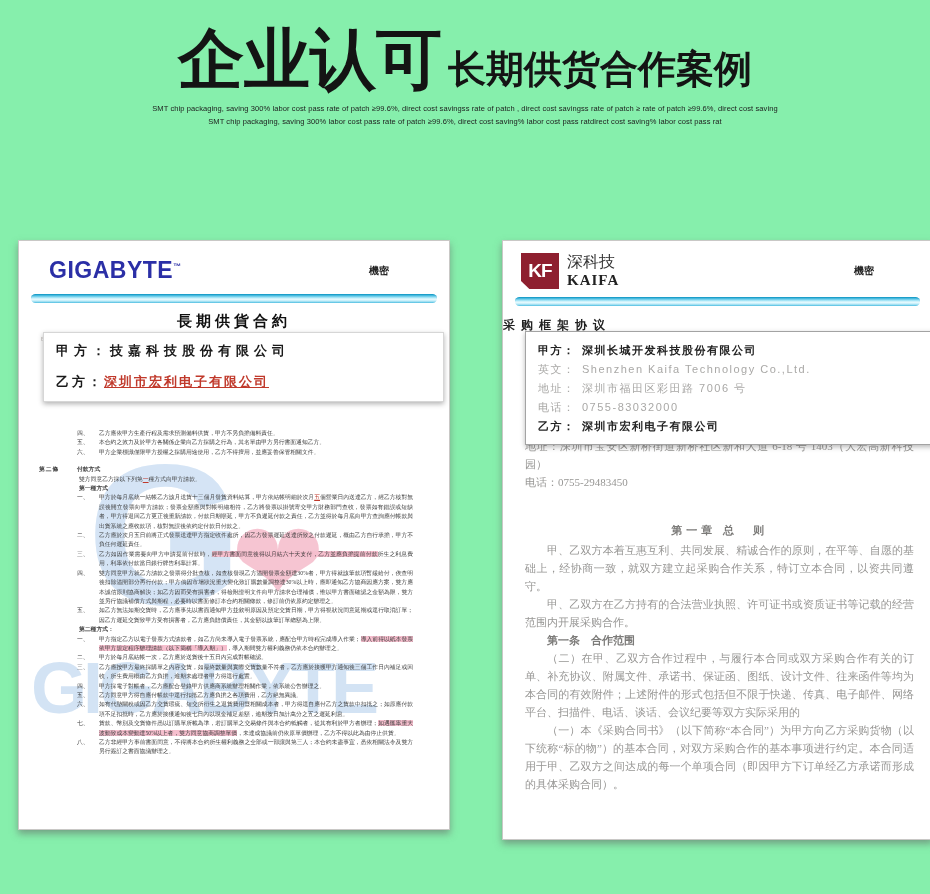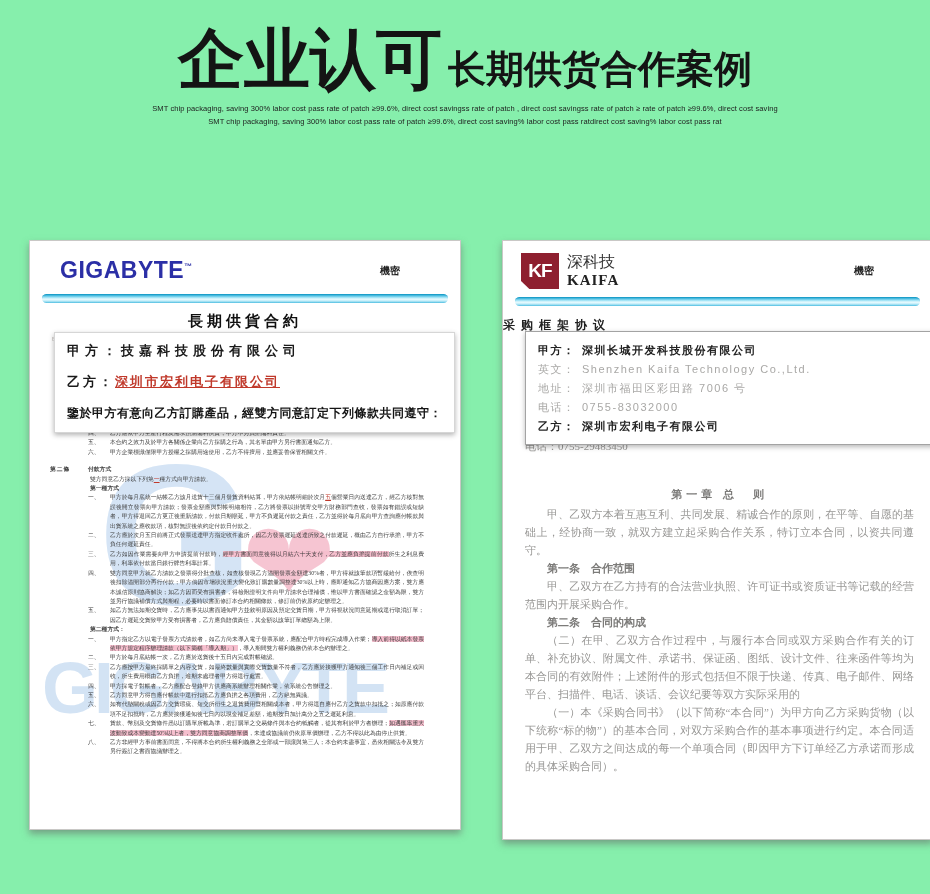--- a/index.html
+++ b/index.html
@@ -9,21 +9,21 @@
   
   .hdr{position:absolute;top:26px;left:0;width:930px;text-align:center;}
   .hdr-titles{display:flex;justify-content:center;align-items:baseline;gap:6px;color:#141414;}
   .hdr-main{font-size:66px;font-weight:700;letter-spacing:0px;line-height:1;}
   .hdr-sub{font-size:38px;font-weight:700;letter-spacing:0px;line-height:1;}
   .hdr-tags{margin-top:10px;font-size:7.5px;color:#1c1c1c;line-height:13px;letter-spacing:.1px;}
 
   
   .page{position:absolute;background:#ffffff;border:1px solid #c9c8c6;
         box-shadow:0 4px 7px rgba(100,100,100,.55);}
-  #page-left{left:29px;top:240px;width:430px;height:588px;}
+  #page-left{left:18px;top:240px;width:430px;height:588px;}
   #page-right{left:502px;top:240px;width:429px;height:598px;}
 
   .docrow{display:flex;justify-content:space-between;align-items:center;}
   .secret{font-size:10px;font-weight:700;color:#222;font-family:"Liberation Serif",serif;filter:blur(.3px);}
   .gloss{height:8px;border-radius:5px;margin:0 12px;
          background:linear-gradient(180deg,#2fb0d9 0%,#9fe2f5 30%,#eafbff 52%,#bfecf8 75%,#4cbde1 100%);
          border-top:1px solid #1d9ec9;}
 
   
   .gb-row{padding:16px 60px 10px 30px;}
@@ -111,21 +111,20 @@
       <span class="gb-logo"><span>GIGABYTE</span><span class="gb-tm">™</span></span>
       <span class="secret">機密</span>
     </div>
     <div class="gloss"></div>
     <div class="l-title">長期供貨合約</div>
     <div class="l-faded">甲方：技嘉科技股份有限公司</div>
 
     <div class="callout">
       <div class="co-a">甲方：技嘉科技股份有限公司</div>
       <div class="co-b"><span>乙方：</span><span class="red">深圳市宏利电子有限公司</span></div>
-      <div class="co-p">鑒於甲方有意向乙方訂購產品，經雙方同意訂定下列條款共同遵守：</div>
     </div>
 
     <div class="wm">
       <div class="wm-g">G</div>
       <div class="wm-heart">❤</div>
       <div class="wm-text">GIGABYTE</div>
     </div>
 
     <div class="lbody" id="lbody">
         <div class="lrow item">
@@ -239,25 +238,25 @@
           <span class="bl">电话：</span>
           <span>0755-83032000</span>
         </div>
         <div class="brow dark">
           <span class="bl">乙方：</span>
           <span>深圳市宏利电子有限公司</span>
         </div>
       </div>
 
     <div class="rbody" id="rbody">
+        <div class="rrow plain">地址：深圳市宝安区新桥街道新桥社区新和大道 6-18 号 1403（大宏高新科技园）</div>
         <div class="rrow plain">电话：0755-29483450</div>
         <div class="rrow gap"></div>
         <div class="rrow center-bold">第一章  总　则</div>
         <div class="rrow indent">甲、乙双方本着互惠互利、共同发展、精诚合作的原则，在平等、自愿的基础上，经协商一致，就双方建立起采购合作关系，特订立本合同，以资共同遵守。</div>
+        <div class="rrow indent">甲、乙双方在乙方持有的合法营业执照、许可证书或资质证书等记载的经营范围内开展采购合作。</div>
         <div class="rrow bold-indent">第一条　合作范围</div>
-        <div class="rrow indent">甲、乙双方在乙方持有的合法营业执照、许可证书或资质证书等记载的经营范围内开展采购合作。</div>
-        <div class="rrow bold-indent">第二条　合同的构成</div>
         <div class="rrow indent">（二）在甲、乙双方合作过程中，与履行本合同或双方采购合作有关的订单、补充协议、附属文件、承诺书、保证函、图纸、设计文件、往来函件等均为本合同的有效附件；上述附件的形式包括但不限于快递、传真、电子邮件、网络平台、扫描件、电话、谈话、会议纪要等双方实际采用的</div>
         <div class="rrow indent">（一）本《采购合同书》（以下简称“本合同”）为甲方向乙方采购货物（以下统称“标的物”）的基本合同，对双方采购合作的基本事项进行约定。本合同适用于甲、乙双方之间达成的每一个单项合同（即因甲方下订单经乙方承诺而形成的具体采购合同）。</div>
       </div>
   </div>
 
 </div>
 
 </body></html>

